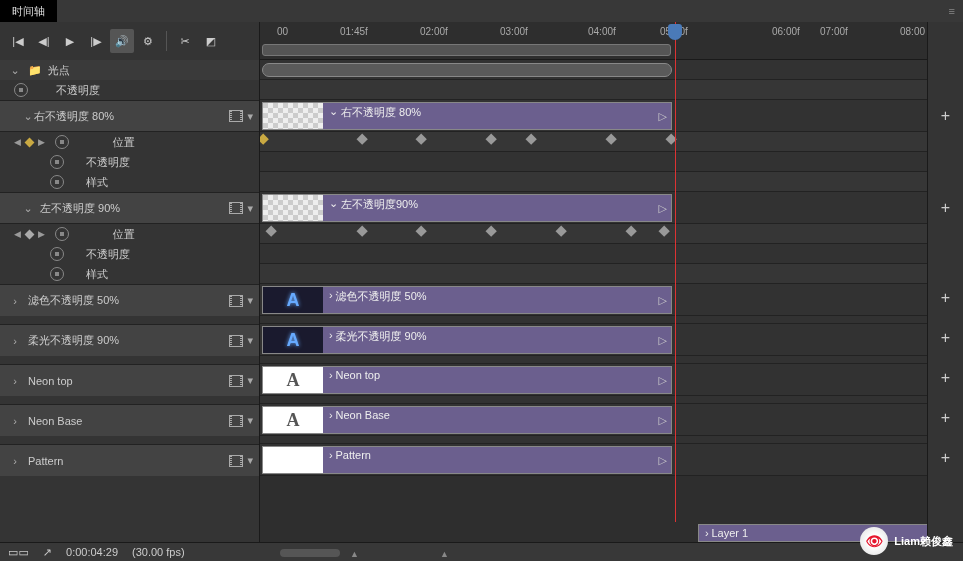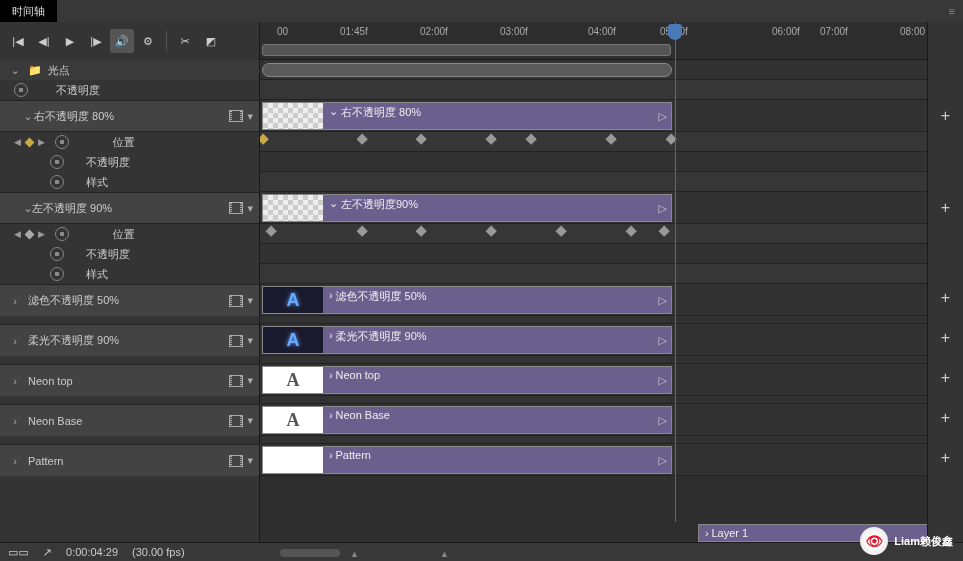--- a/index.html
+++ b/index.html
@@ -126,21 +126,21 @@
       <span class="stopwatch" style="margin-left:42px"></span>
       <span style="margin-left:16px">不透明度</span>
     </div>
     <div class="layer-row prop indent-2">
       <span class="stopwatch" style="margin-left:42px"></span>
       <span style="margin-left:16px">样式</span>
     </div>
 
     <div class="layer-row clip-header">
       <span class="chevron indent-1">⌄</span>
-      <span style="margin-left:4px">左不透明度 90%</span>
+      <span style="margin-left:12px">左不透明度 90%</span>
       <div class="clip-opts">
         <span class="film-icon"></span>
         <span>▾</span>
       </div>
     </div>
     <div class="layer-row prop">
       <div class="key-nav">
         <span>◀</span>
         <span class="dia"></span>
         <span>▶</span>

